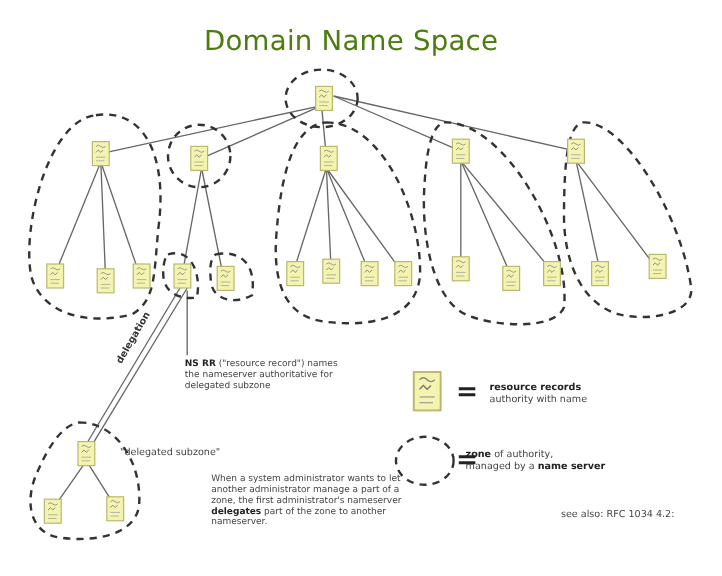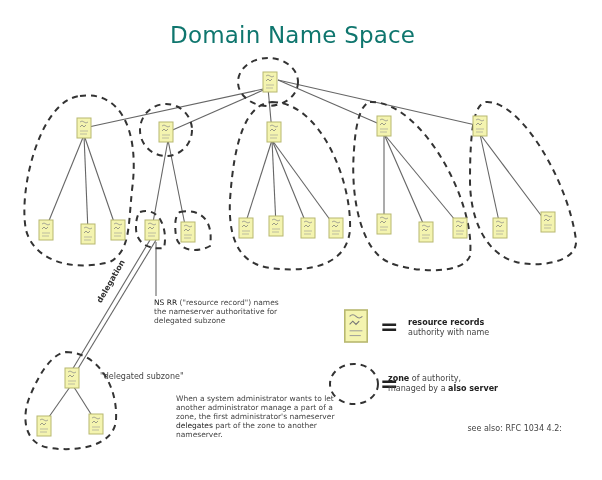--- a/index.html
+++ b/index.html
@@ -1,20 +1,20 @@
 <!DOCTYPE html>
 <html><head>
 <meta charset="utf-8">
 <style>
   html, body { margin: 0; padding: 0; background: #ffffff; }
   body { width: 602px; height: 480px; position: relative; overflow: hidden; font-family: "DejaVu Sans", sans-serif; color: #222; }
-  .title { position: absolute; left: 170px; top: 22px; font-size: 23px; color: #0f766e; letter-spacing: 0.2px; }
+  .title { position: absolute; left: 170px; top: 22px; font-size: 23px; color: #4d7c0f; letter-spacing: 0.2px; }
   svg.diagram { position: absolute; left: 0; top: 0; }
   .note { position: absolute; font-size: 7.5px; line-height: 9px; color: #444; }
-  .note b { font-weight: normal; color: #222; }
+  .note b { font-weight: bold; color: #222; }
   .legend-label { position: absolute; font-size: 8px; line-height: 10px; color: #444; }
   .legend-label b { color: #222; }
   .eq { position: absolute; font-size: 22px; font-weight: bold; color: #222; line-height: 18px; }
   .delegation { position: absolute; left: 95px; top: 300px; font-size: 8px; font-weight: bold; color: #333; transform: rotate(-60deg); transform-origin: left top; white-space: nowrap; }
   .see-also { position: absolute; font-size: 8px; color: #444; text-align: right; line-height: 10px; }
 </style>
 </head>
 <body>
 
 <div class="title">Domain Name Space</div>
@@ -115,18 +115,18 @@
 
 <div class="eq" style="left:380px; top:318px;">=</div>
 <div class="legend-label" style="left:408px; top:318px;">
   <b>resource records</b><br>
   <span>authority with name</span>
 </div>
 
 <div class="eq" style="left:380px; top:375px;">=</div>
 <div class="legend-label" style="left:388px; top:374px;">
   <b>zone</b><span> of authority,</span><br>
-  <span>managed by a </span><b>also server</b>
+  <span>managed by a </span><b>name server</b>
 </div>
 
 <div class="see-also" style="right:40px; top:424px;text-align:right;">
   <div>see also: RFC 1034 4.2:</div>
 </div>
 
 </body></html>

